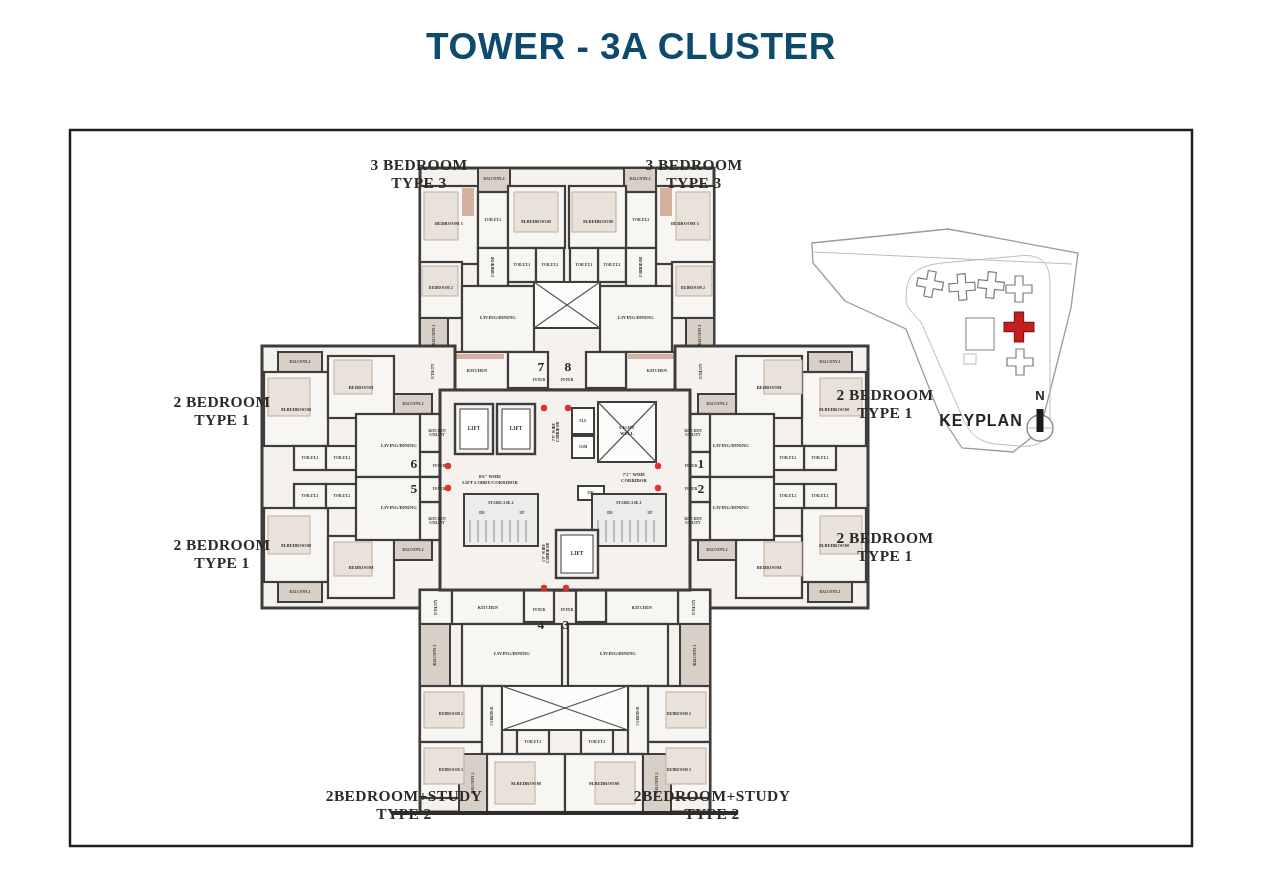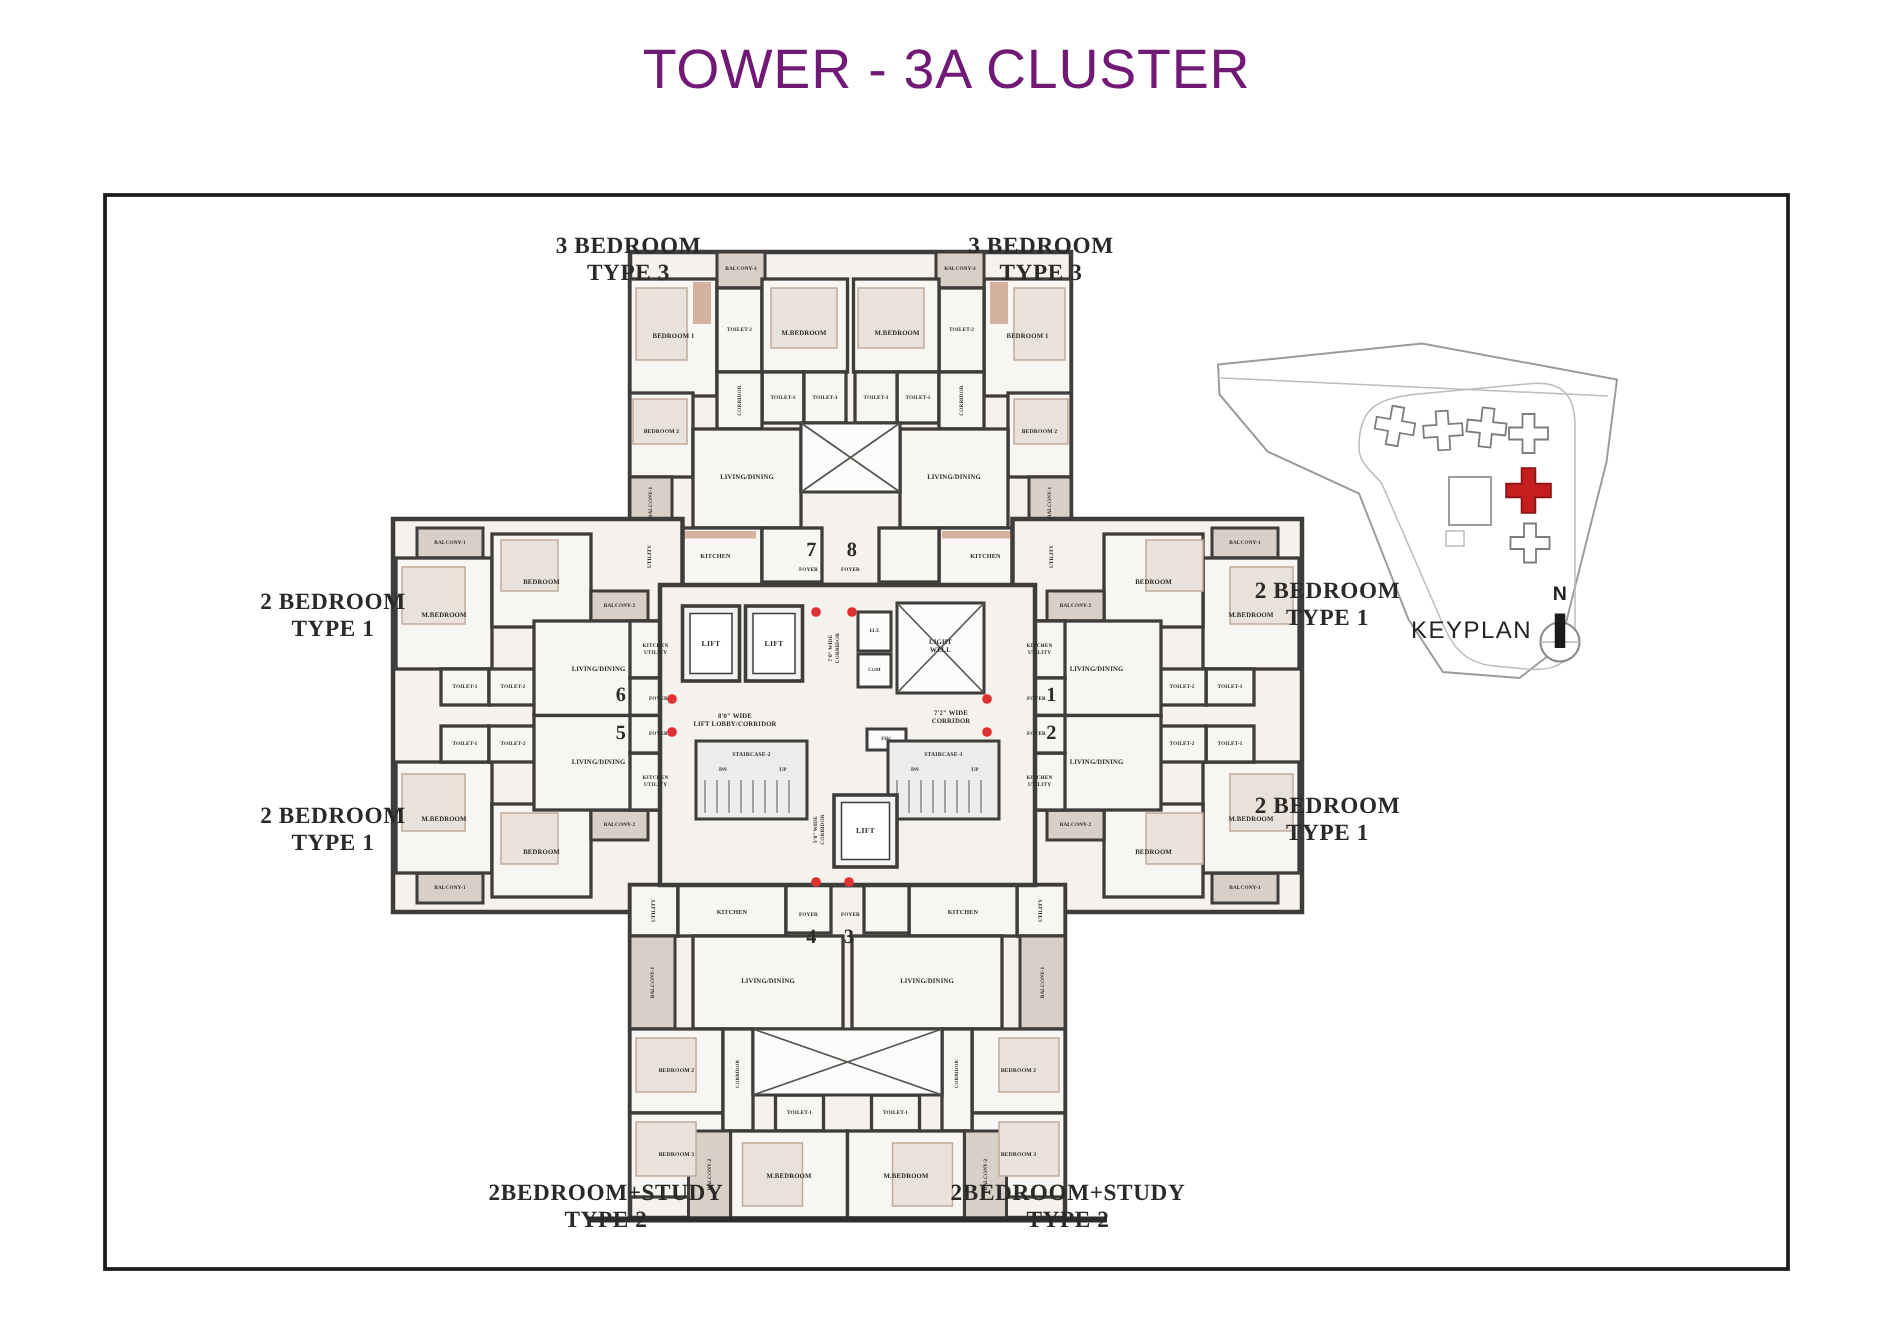--- a/index.html
+++ b/index.html
@@ -11,23 +11,23 @@
        transform:translate(-50%,-50%) rotate(var(--r,0deg)) scale(var(--sc,1));}
   .s5{font-size:9px;--sc:.58}
   .s4{font-size:9px;--sc:.5}
   .s36{font-size:8px;--sc:.52}
   .s32{font-size:7px;--sc:.54}
   .s30{font-size:7px;--sc:.5}
   .s28{font-size:6.5px;--sc:.5}
   .rot{--r:-90deg}
   .num{font-size:13.5px;--sc:1}
   .typ{font-size:15.5px;line-height:1.18;letter-spacing:.4px;--sc:1}
-  .title1{font-size:37px;font-family:"Liberation Sans",sans-serif;font-weight:400;color:#701a75;letter-spacing:.5px}
+  .title1{font-size:37px;font-family:"Liberation Sans",sans-serif;font-weight:700;color:#0c4a6e;letter-spacing:.5px}
   .title2{font-size:35px;font-family:"Liberation Sans",sans-serif;font-weight:700;color:#1f1e1e;letter-spacing:.5px}
-  .kpt{font-size:16px;font-family:"Liberation Sans",sans-serif;font-weight:400;letter-spacing:1px;color:#232323}
+  .kpt{font-size:16px;font-family:"Liberation Sans",sans-serif;font-weight:700;letter-spacing:1px;color:#232323}
   .north{font-size:13px;font-family:"Liberation Sans",sans-serif;font-weight:700;color:#232323}
   
   .border{fill:none;stroke:#1d1d1d;stroke-width:2.5}
   .floor{fill:#f5f2ee;stroke:#3f3d3c;stroke-width:3}
   .wall{fill:#f8f6f3;stroke:#3f3d3c;stroke-width:2.2}
   .balc{fill:#d8d0c7;stroke:#3f3d3c;stroke-width:2}
   .shaft{fill:#fcfcfb;stroke:#3f3d3c;stroke-width:2}
   .stair{fill:#ececea;stroke:#3f3d3c;stroke-width:2}
   .lift{fill:#f4f3f1;stroke:#3f3d3c;stroke-width:2.4}
   .liftin{fill:#ffffff;stroke:#3f3d3c;stroke-width:1}

